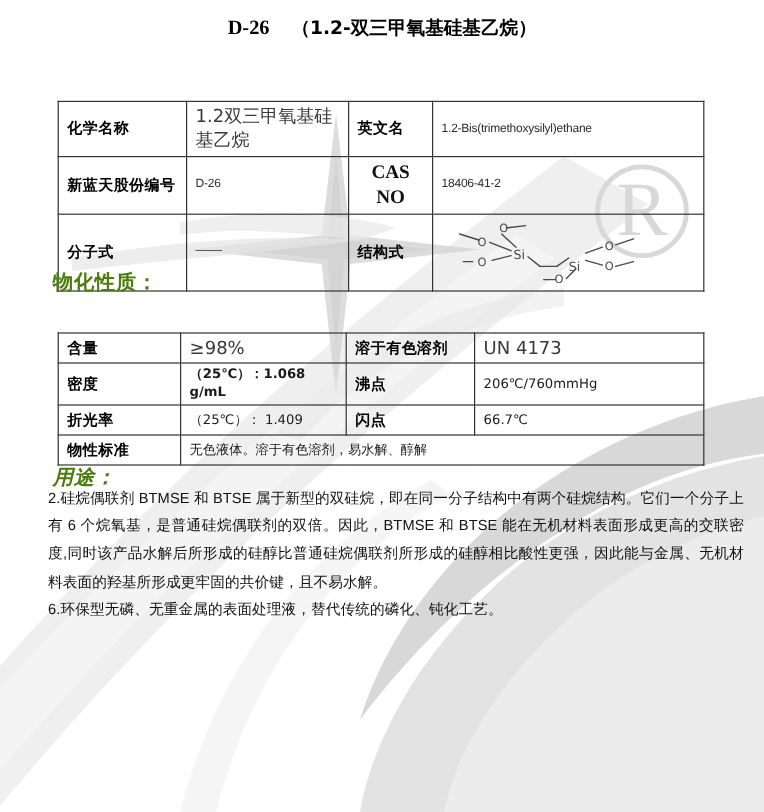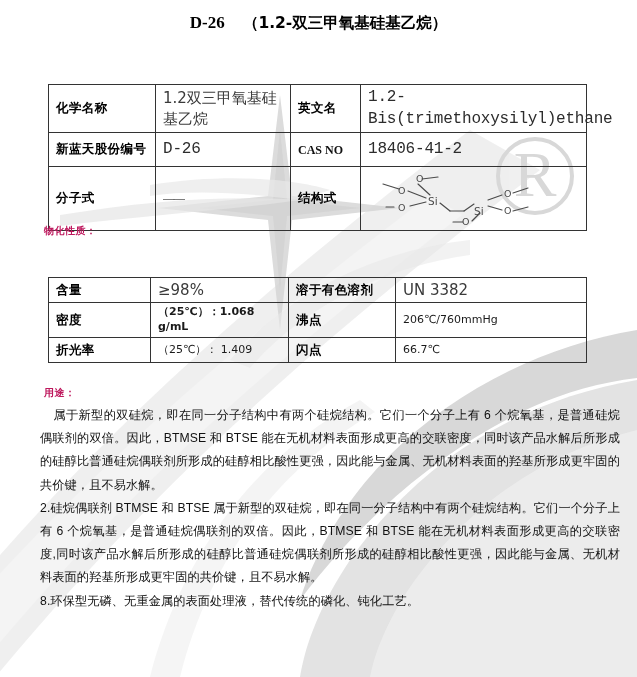--- a/index.html
+++ b/index.html
@@ -68,31 +68,32 @@
   }
   .tbl td.hdr {
     font-weight: bold;
     font-size: 12.5px;
     color: #000;
     letter-spacing: 0.4px;
   }
   .tbl td.hdr-en {
     font-family: "Liberation Serif", "DejaVu Serif", serif;
     font-weight: bold;
-    font-size: 12px;
+    font-size: 16px;
+    text-align: center;
   }
   .tbl td.val {
     font-size: 15px;
     color: #3a3a3a;
     font-family: "DejaVu Sans", sans-serif;
   }
   .tbl td.val-mono {
-    font-size: 16px;
+    font-size: 10px;
     color: #2c2c2c;
-    font-family: Liberation Mono, monospace;
+    font-family: Liberation Sans, sans-serif;
     letter-spacing: -0.2px;
   }
   .tbl td.val-dark {
     font-size: 11px;
     color: #1a1a1a;
     font-family: "DejaVu Sans", sans-serif;
   }
   .tbl td.val-b { font-weight: bold; }
 
   #table-ident { left: 48px; top: 64px; width: 538px; }
@@ -100,26 +101,26 @@
 
   .dash-cell { color: #555; font-size: 13px; letter-spacing: -1px; }
 
   .struct-cell { padding: 0 4px; }
   .struct-wrap { width: 100%; height: 52px; position: relative; }
 
   
   .sec-label {
     position: absolute;
     font-weight: bold;
-    font-size: 10px;
-    color: #be185d;
+    font-size: 17px;
+    color: #4d7c0f;
     letter-spacing: 0.5px;
   }
   #label-props { left: 44px; top: 224px; }
-  #label-usage { left: 44px; top: 386px; }
+  #label-usage { left: 44px; top: 386px; font-style: italic; }
 
   #usage-body {
     position: absolute;
     left: 40px; top: 404px;
     width: 580px;
   }
   #usage-body p {
     margin: 0;
     font-size: 12.2px;
     line-height: 23.2px;
@@ -254,38 +255,41 @@
       <col style="width:102px">
         <col style="width:138px">
       <col style="width:107px">
         <col style="width:191px">
     </colgroup>
     <tbody>
       <tr style="height:25px">
         <td class="hdr">含量</td>
         <td class="val">≥98%</td>
         <td class="hdr">溶于有色溶剂</td>
-        <td class="val">UN 3382</td>
+        <td class="val">UN 4173</td>
       </tr>
       <tr style="height:25px">
         <td class="hdr">密度</td>
         <td class="val-dark val-b">（25℃）：1.068 g/mL</td>
         <td class="hdr">沸点</td>
         <td class="val-dark">206℃/760mmHg</td>
       </tr>
       <tr style="height:25px">
         <td class="hdr">折光率</td>
         <td class="val-dark">（25℃）： 1.409</td>
         <td class="hdr">闪点</td>
         <td class="val-dark">66.7℃</td>
       </tr>
+      <tr style="height:25px">
+        <td class="hdr">物性标准</td>
+        <td class="val-dark" colspan="3">无色液体。溶于有色溶剂，易水解、醇解</td>
+      </tr>
     </tbody>
   </table>
 
   <div class="sec-label" id="label-usage">用途：</div>
 
   <div id="usage-body">
-    <p class="indent">属于新型的双硅烷，即在同一分子结构中有两个硅烷结构。它们一个分子上有 6 个烷氧基，是普通硅烷偶联剂的双倍。因此，BTMSE 和 BTSE 能在无机材料表面形成更高的交联密度，同时该产品水解后所形成的硅醇比普通硅烷偶联剂所形成的硅醇相比酸性更强，因此能与金属、无机材料表面的羟基所形成更牢固的共价键，且不易水解。</p>
     <p class="num">2.硅烷偶联剂 BTMSE 和 BTSE 属于新型的双硅烷，即在同一分子结构中有两个硅烷结构。它们一个分子上有 6 个烷氧基，是普通硅烷偶联剂的双倍。因此，BTMSE 和 BTSE 能在无机材料表面形成更高的交联密度,同时该产品水解后所形成的硅醇比普通硅烷偶联剂所形成的硅醇相比酸性更强，因此能与金属、无机材料表面的羟基所形成更牢固的共价键，且不易水解。</p>
-    <p class="num">8.环保型无磷、无重金属的表面处理液，替代传统的磷化、钝化工艺。</p>
+    <p class="num">6.环保型无磷、无重金属的表面处理液，替代传统的磷化、钝化工艺。</p>
   </div>
 
 </div>
 
 </body></html>

